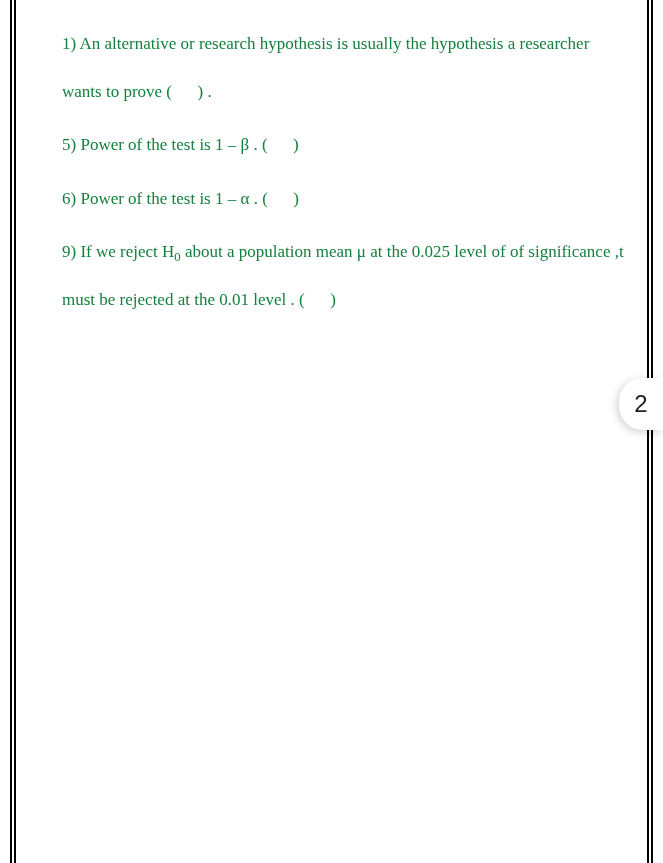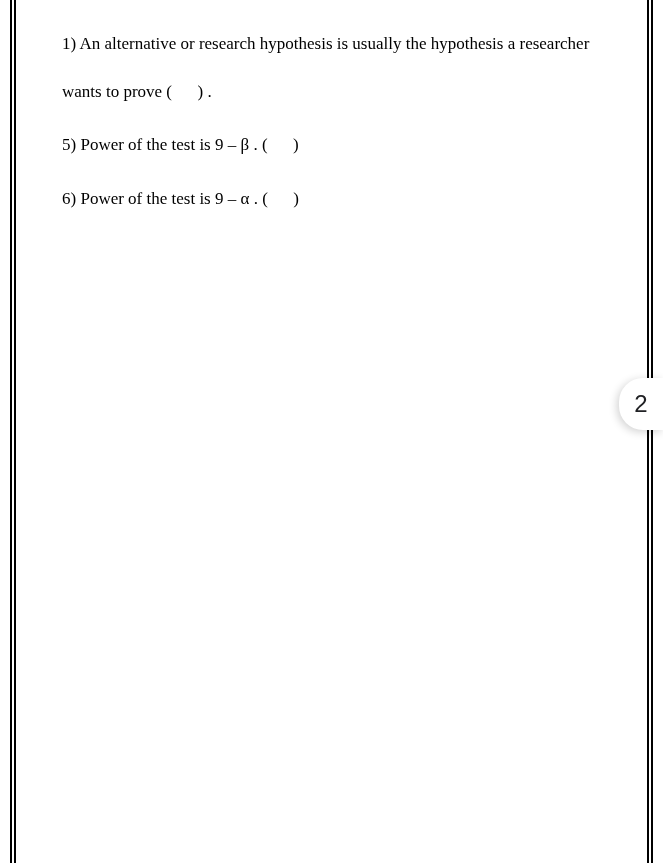--- a/index.html
+++ b/index.html
@@ -42,21 +42,21 @@
       width: 2px;
       background: #000;
     }
     .content {
       position: absolute;
       top: 20px;
       left: 62px;
       right: 36px;
       bottom: 0;
       font-size: 17px;
-      color: #000000;
+      color: #15803d;
       line-height: 2.8;
     }
     .item {
       margin-bottom: 6px;
     }
     .item-text {
       display: inline;
     }
     .page-tab {
       position: absolute;
@@ -85,23 +85,27 @@
 
 <div class="page-border"></div>
 
 <div class="content">
   <div class="item">
     <span class="item-text">1)</span>
     <span class="item-text">An alternative or research hypothesis is usually the hypothesis a researcher wants to prove (   ) .</span>
   </div>
   <div class="item">
     <span class="item-text">5)</span>
-    <span class="item-text">Power of the test is 9 – β . (   )</span>
+    <span class="item-text">Power of the test is 1 – β . (   )</span>
   </div>
   <div class="item">
     <span class="item-text">6)</span>
-    <span class="item-text">Power of the test is 9 – α . (   )</span>
+    <span class="item-text">Power of the test is 1 – α . (   )</span>
+  </div>
+  <div class="item">
+    <span class="item-text">9)</span>
+    <span class="item-text">If we reject H<sub>0</sub> about a population mean μ at the 0.025 level of of significance ,t must be rejected at the 0.01 level . (   )</span>
   </div>
 </div>
 
 <div class="page-tab">
   <span>2</span>
 </div>
 
 </body></html>

